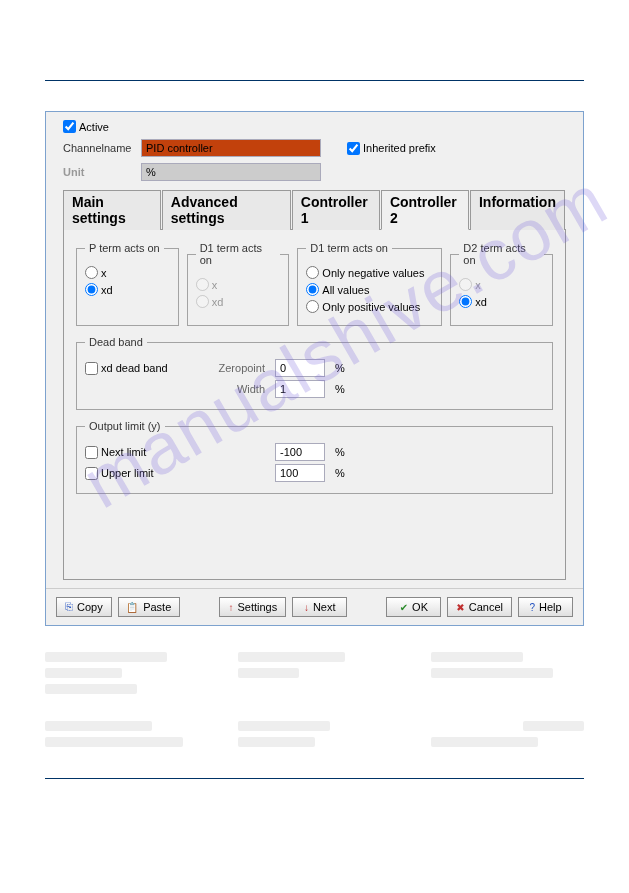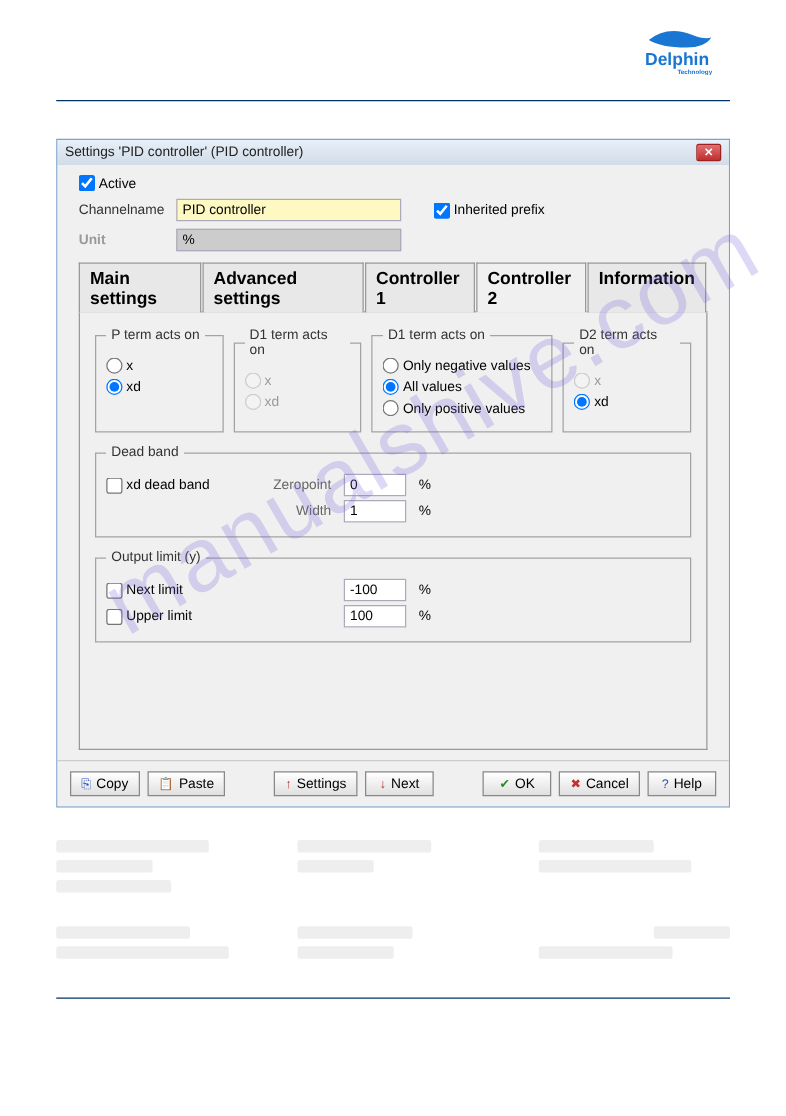--- a/index.html
+++ b/index.html
@@ -41,42 +41,31 @@
   .blue { color: #2050c0; }
   .watermark { position: absolute; top: 300px; left: 50px; font-size: 72px; color: rgba(120,100,220,0.25); transform: rotate(-30deg); pointer-events: none; z-index: 100; font-family: Arial; letter-spacing: 2px; }
   .placeholder-lines { margin-top: 20px; }
   .ph-line { height: 10px; background: #eee; margin: 6px 0; border-radius: 2px; }
   .hr-bottom { border: none; border-top: 1px solid #003366; margin-top: 25px; }
 </style>
 </head>
 <body>
 
 <div class="page">
-  <div class="logo">
-    <svg width="70" height="40" viewBox="0 0 70 40">
-      <path d="M 5 12 Q 20 0 40 8 Q 50 12 55 10 Q 50 18 35 18 Q 15 18 5 12" fill="#1976d2"></path>
-      <text x="2" y="32" font-size="14" font-weight="bold" fill="#1976d2" font-family="Arial">Delphin</text>
-      <text x="28" y="39" font-size="5" fill="#1976d2" font-family="Arial">Technology</text>
-    </svg>
-  </div>
   <hr class="hr-top">
 
   <div class="dialog">
-    <div class="titlebar">
-      <span>Settings 'PID controller' (PID controller)</span>
-      <span class="close-btn">✕</span>
-    </div>
     <div class="dialog-body">
       <div class="row chk">
         <input type="checkbox" checked="" style="">
         <span>Active</span>
       </div>
       <div class="row">
         <span class="lbl">Channelname</span>
-        <input type="text" style="width: 180px; background: #fef9c3;" value="PID controller">
+        <input type="text" style="width: 180px; background: #c2410c;" value="PID controller">
         <span class="chk" style="margin-left:20px">
           <input type="checkbox" checked="" style="">
           <span>Inherited prefix</span>
         </span>
       </div>
       <div class="row">
         <span class="lbl disabled">Unit</span>
         <input type="text" readonly="" style="width: 180px;" value="%">
       </div>
 

